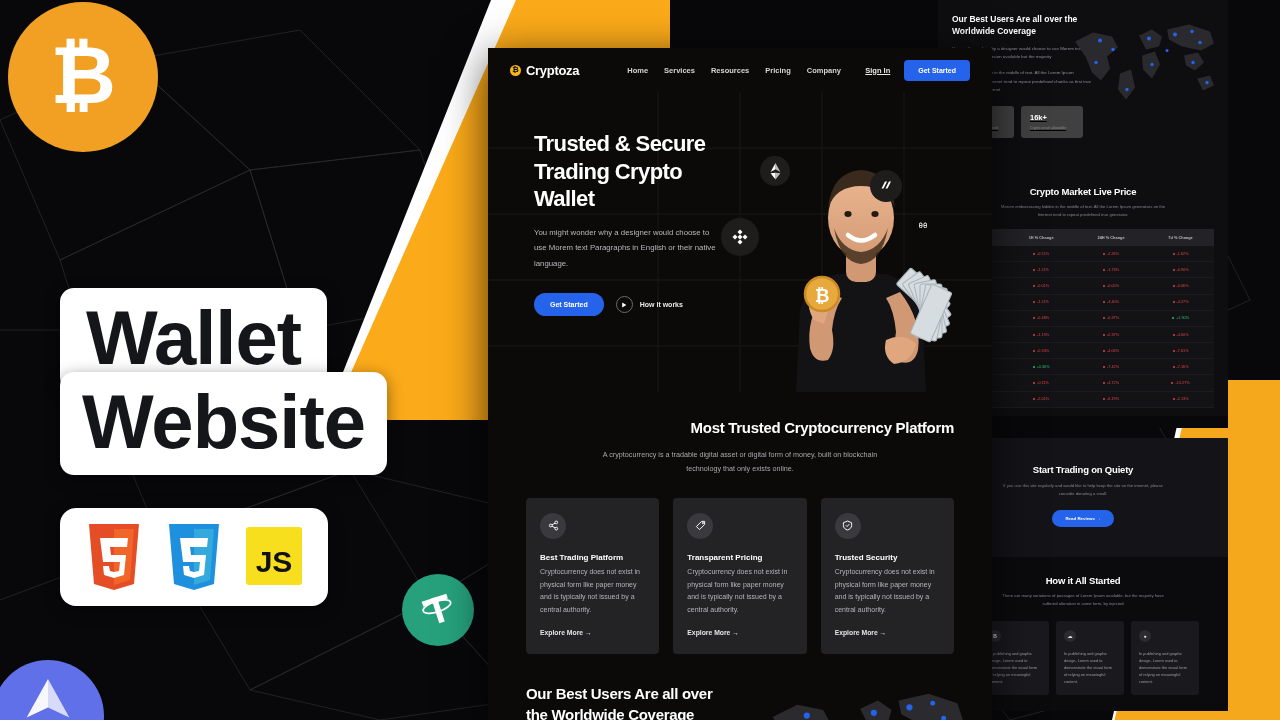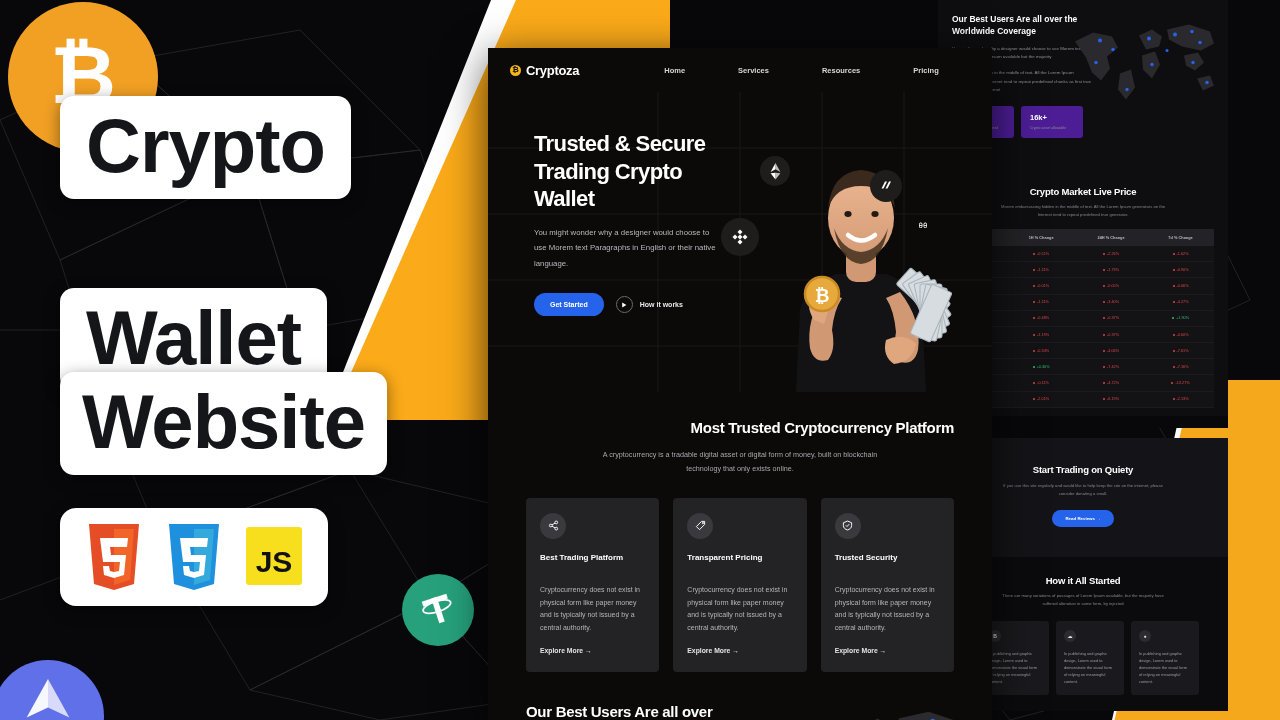--- a/index.html
+++ b/index.html
@@ -81,21 +81,21 @@
     height:44px; display:flex; align-items:center;
     padding:0 22px; gap:0;
   }
   .brand { display:flex; align-items:center; gap:5px; }
   .brand-coin { width:11px; height:11px; border-radius:50%; background:#F5B51B;
                 display:flex; align-items:center; justify-content:center;
                 font-size:8px; color:#0b0a09; font-weight:800; line-height:1; }
   .brand-name { color:#fff; font-size:13px; font-weight:800; letter-spacing:-.3px; }
 
   .mock-menu { display:flex; gap:16px; margin-left:48px; }
-  .mock-menu a { color:#d6d6d8; font-size:7.5px; font-weight:600; text-decoration:none;margin-left:37px; }
+  .mock-menu a { color:#d6d6d8; font-size:7.5px; font-weight:600; text-decoration:none; }
 
   .nav-right { margin-left:auto; display:flex; align-items:center; gap:14px; }
   .signin { color:#e8e8ea; font-size:7.5px; font-weight:600;text-decoration:underline; }
   .btn-primary {
     background:#2563EB; color:#fff; font-size:7px; font-weight:700;
     padding:7px 14px; border-radius:4px; border:none; cursor:pointer;
   }
 
   
   .hero { position:relative; height:300px; padding:38px 0 0 46px; }
@@ -132,41 +132,41 @@
   .sec-title { color:#fff; font-size:15px; font-weight:700; text-align:right;
                line-height:1.35; letter-spacing:-.3px; }
   .sec-sub { color:#a8a8ae; font-size:7.2px; line-height:1.9; text-align:center;
              margin:10px auto 12px; max-width:300px; }
 
   .cards { display:flex; gap:14px; margin-top:22px; }
   .card { flex:1; background:#232326; border-radius:4px; padding:15px 14px 18px; }
   .card-ic { width:26px; height:26px; border-radius:50%; background:#3a3a3e;
              display:flex; align-items:center; justify-content:center; margin-bottom:14px; }
   .card-ic svg { width:11px; height:11px; }
-  .card-h { color:#fff; font-size:8px; font-weight:800; margin-bottom:22px; }
+  .card-h { color:#fff; font-size:8px; font-weight:800; margin-bottom:4px; }
   .card-p { color:#b4b4ba; font-size:7px; line-height:1.85; }
   .card-link { color:#e4e4e8; font-size:6.8px; font-weight:700; margin-top:12px; display:block; }
 
   
   .world { padding:30px 38px 0; position:relative; }
   .world-h { color:#fff; font-size:15px; font-weight:800; line-height:1.35;
              max-width:210px; letter-spacing:-.3px; }
   .world-map { position:absolute; right:10px; top:26px; width:230px; height:130px; }
 
   
   .panel { position:absolute; z-index:4; left:938px; top:0; width:290px; }
   .pblock { background:#0e0e11; position:relative; overflow:hidden; }
 
   .p1 { padding:14px 14px 16px; height:172px; }
   .p1-h { color:#fff; font-size:8.5px; font-weight:800; line-height:1.4; max-width:130px; }
   .p1-p { color:#8e8e96; font-size:4.4px; line-height:1.95; margin-top:7px; max-width:140px; }
   .p1-p2 { color:#8e8e96; font-size:4.4px; line-height:1.95; margin-top:7px; max-width:140px; }
   .p1-map { position:absolute; right:4px; top:14px; width:160px; height:96px; }
   .stats { display:flex; gap:7px; margin-top:11px; }
-  .stat { background:#4c1d95; border-radius:3px; padding:7px 9px; width:62px; }
+  .stat { background:#404040; border-radius:3px; padding:7px 9px; width:62px;text-decoration:underline; }
   .stat-n { color:#fff; font-size:7.5px; font-weight:800; }
   .stat-l { color:#8a8a92; font-size:3.6px; line-height:1.7; margin-top:3px; }
   .blue-tab { position:absolute; left:0; top:86px; width:8px; height:26px; background:#2563EB; }
 
   .p2 { padding:14px 14px 8px; }
   .p2-h { color:#fff; font-size:9.5px; font-weight:800; text-align:center; letter-spacing:-.2px; }
   .p2-p { color:#84848c; font-size:4.2px; line-height:1.9; text-align:center; margin:6px auto 0; max-width:168px; }
 
   table.mkt { width:100%; border-collapse:collapse; margin-top:10px; }
   table.mkt th { background:#232327; color:#b9b9c0; font-size:3.9px; font-weight:700;
@@ -236,21 +236,20 @@
   <div class="wedge wedge-top"></div>
   <div class="wedge wedge-right-stripe"></div>
   <div class="wedge wedge-right"></div>
 
   <div class="promo btc-badge">
     <svg viewBox="0 0 64 64" aria-hidden="true">
       <text x="32" y="50" font-family="DejaVu Sans, sans-serif" font-size="56" font-weight="bold" fill="#ffffff" text-anchor="middle">₿</text>
     </svg>
   </div>
 
-  <div class="promo promo-chip chip1">Crypto</div>
   <div class="promo promo-chip chip2">Wallet</div>
   <div class="promo promo-chip chip3">Website</div>
 
   <div class="promo tech-chip">
     <svg class="tech-logo" viewBox="0 0 62 70">
       <path d="M6 2 L56 2 L51 62 L31 68 L11 62 Z" fill="#E44D26"></path>
       <path d="M31 7 L31 63 L47 58 L51 7 Z" fill="#F16529"></path>
       <path d="M17 16 H45 L44 25 H27 L28 33 H43 L41 53 L31 56 L21 53 L20 44 H26 L27 49 L31 50 L36 49 L37 40 H20 Z" fill="#fff"></path>
     </svg>
     <svg class="tech-logo" viewBox="0 0 62 70">

